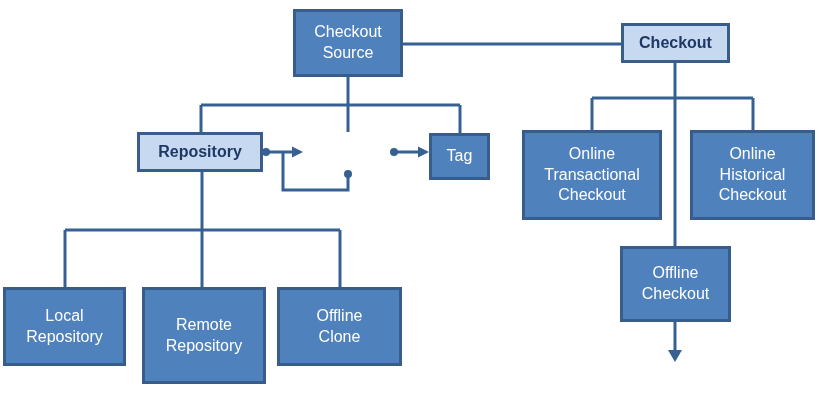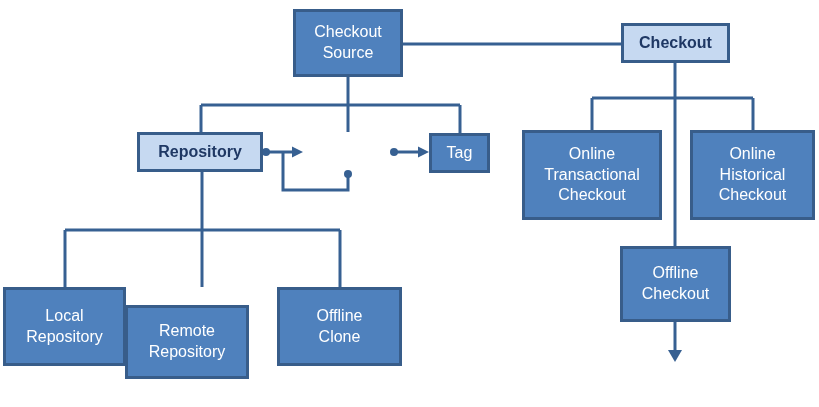--- a/index.html
+++ b/index.html
@@ -44,25 +44,25 @@
   }
   .node.light {
     background: var(--highlight-fill, #C6D9F1);
     color: var(--text-dark, #1F3864);
     font-weight: bold;
   }
   #n-checkout-source      { left: 293px; top: 9px;   width: 110px; height: 68px; }
   #n-checkout             { left: 621px; top: 23px;  width: 109px; height: 40px; }
   #n-repository           { left: 137px; top: 132px; width: 126px; height: 40px; }
   #n-branch               { left: 303px; top: 132px; width: 89px;  height: 40px; }
-  #n-tag                  { left: 429px; top: 133px; width: 61px;  height: 40px; }
+  #n-tag                  { left: 429px; top: 133px; width: 61px;  height: 47px; }
   #n-online-transactional { left: 522px; top: 130px; width: 140px; height: 90px; }
   #n-online-historical    { left: 690px; top: 130px; width: 125px; height: 90px; }
   #n-local-repository     { left: 3px;   top: 287px; width: 123px; height: 79px; }
-  #n-remote-repository    { left: 125px; top: 287px; width: 124px; height: 74px; margin-top: 18px; }
+  #n-remote-repository    { left: 142px; top: 287px; width: 124px; height: 97px; }
   #n-offline-clone        { left: 277px; top: 287px; width: 125px; height: 79px; }
   #n-offline-checkout     { left: 620px; top: 246px; width: 111px; height: 76px; }
   #n-cdo-workspace        { left: 592px; top: 362px; width: 166px; height: 42px; }
 </style>
 </head>
 <body>
 
 <div class="canvas">
 
   <svg class="edges" viewBox="0 0 819 407" xmlns="http://www.w3.org/2000/svg">

